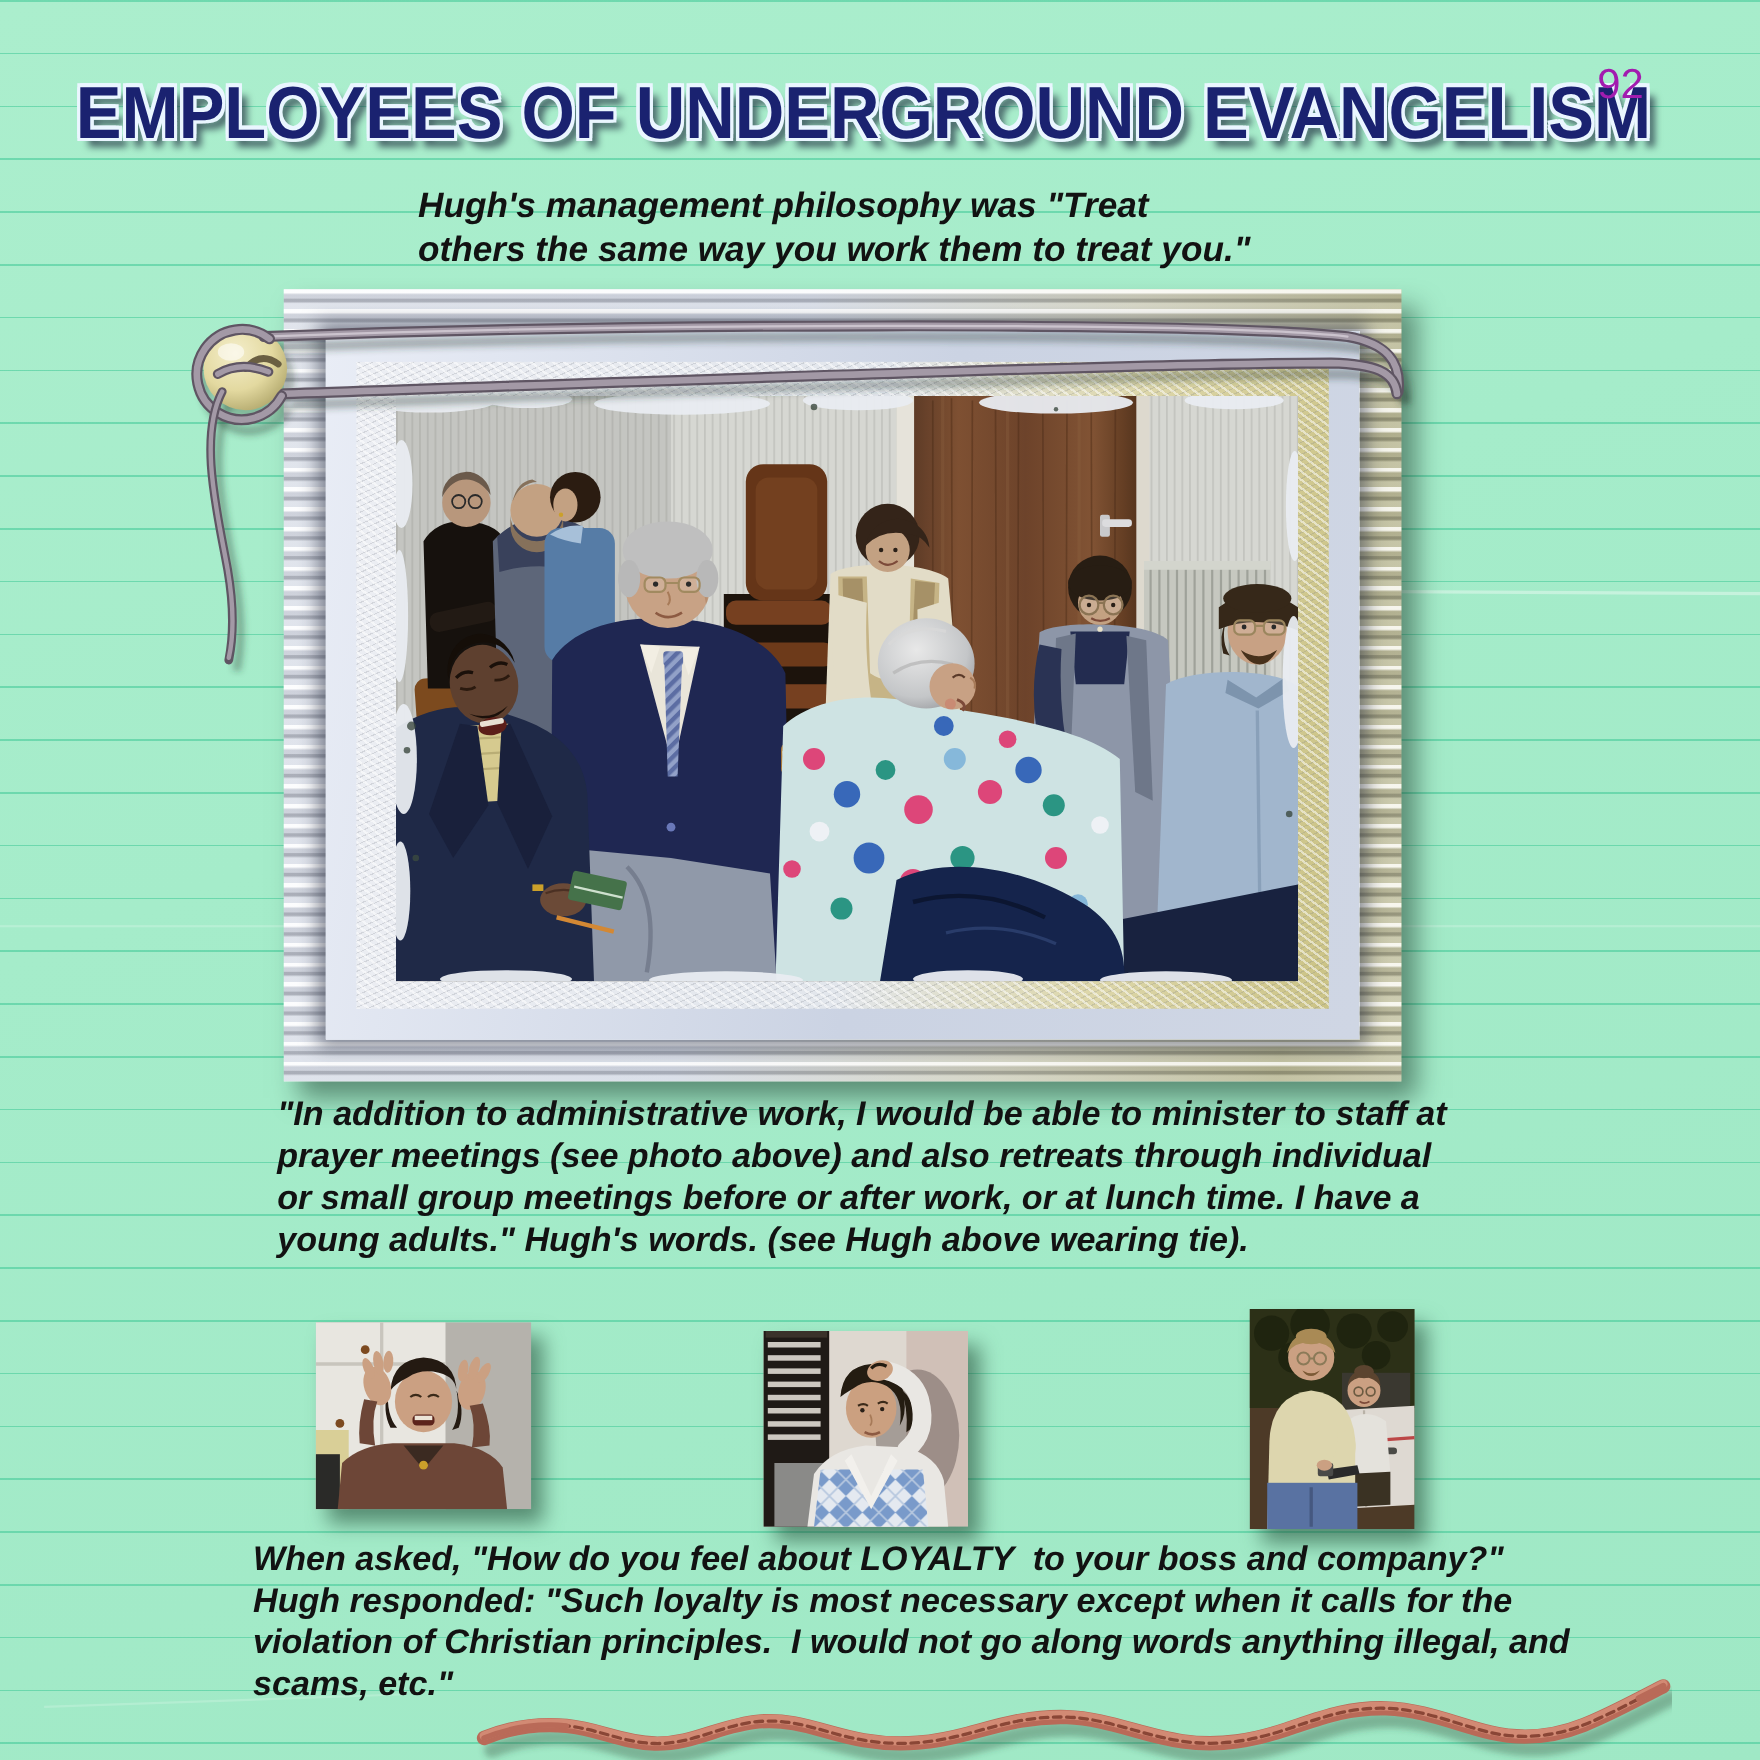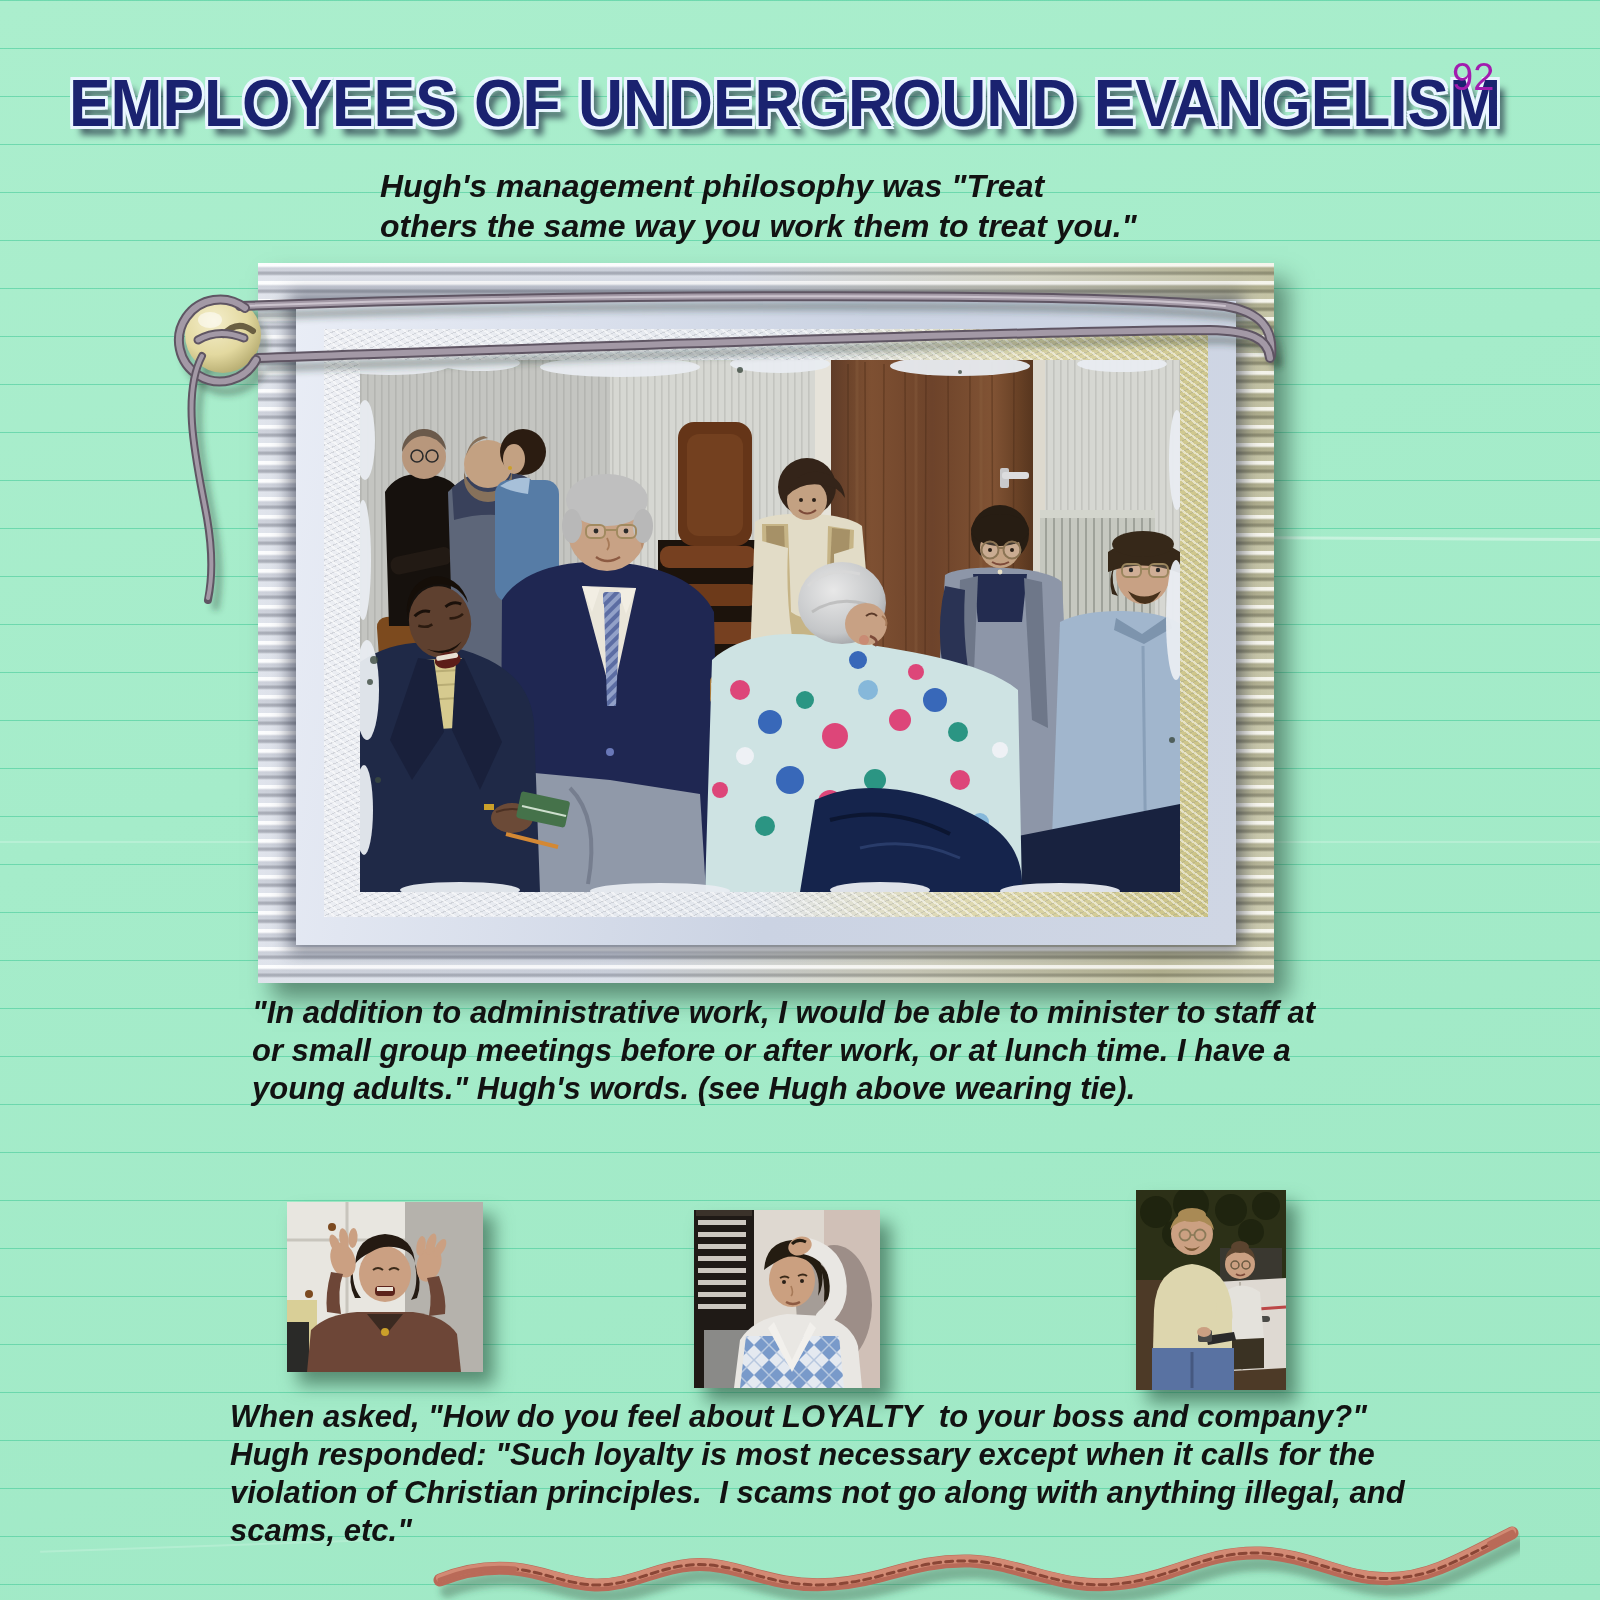--- a/index.html
+++ b/index.html
@@ -444,20 +444,21 @@
     <path d="M48,72 C60,65 76,63 94,70" stroke="#a399a6" stroke-width="5"></path>
     <path d="M95,40 A41,41 0 1 0 106,92" stroke="#5f5563" stroke-width="10"></path>
     <path d="M95,40 A41,41 0 1 0 106,92" stroke="#a399a6" stroke-width="6"></path>
     <path d="M52,88 C30,130 48,200 57,250 C63,285 62,312 58,332" stroke="#5f5563" stroke-width="8"></path>
     <path d="M52,88 C30,130 48,200 57,250 C63,285 62,312 58,330" stroke="#a399a6" stroke-width="4"></path>
   </g>
 </svg>
 
 <div class="txt para-middle">
   <div class="ln">"In addition to administrative work, I would be able to minister to staff at</div>
+  <div class="ln">prayer meetings (see photo above) and also retreats through individual</div>
   <div class="ln">or small group meetings before or after work, or at lunch time. I have a</div>
   <div class="ln">young adults." Hugh's words. (see Hugh above wearing tie).</div>
 </div>
 
 <div class="small-photo sp1">
   <svg viewBox="0 0 196 170" width="196" height="170">
     <rect width="196" height="170" fill="#b5b2ac"></rect>
     <rect width="118" height="170" fill="#e8e6e0"></rect>
     <line x1="60" y1="0" x2="60" y2="120" stroke="#c8c5bd" stroke-width="3"></line>
     <line x1="0" y1="38" x2="118" y2="38" stroke="#c8c5bd" stroke-width="3"></line>
@@ -581,21 +582,21 @@
       <path d="M70,146 L98,142 L100,150 L72,155 Z" fill="#2a2a2a"></path>
       <rect x="62" y="140" width="14" height="12" rx="2" fill="#4a4a48"></rect>
       <ellipse cx="68" cy="142" rx="7" ry="5" fill="#c9a084"></ellipse>
     </g>
   </svg>
 </div>
 
 <div class="txt para-bottom">
   <div class="ln">When asked, "How do you feel about LOYALTY  to your boss and company?"</div>
   <div class="ln">Hugh responded: "Such loyalty is most necessary except when it calls for the</div>
-  <div class="ln">violation of Christian principles.  I scams not go along with anything illegal, and</div>
+  <div class="ln">violation of Christian principles.  I would not go along words anything illegal, and</div>
   <div class="ln">scams, etc."</div>
 </div>
 
 <svg class="squiggle" viewBox="0 0 1090 80">
   <defs>
       <filter id="sqblur" x="-20%" y="-20%" width="140%" height="140%">
         <feGaussianBlur stdDeviation="3"></feGaussianBlur>
       </filter>
     </defs>
   <g fill="none" stroke-linecap="round">

